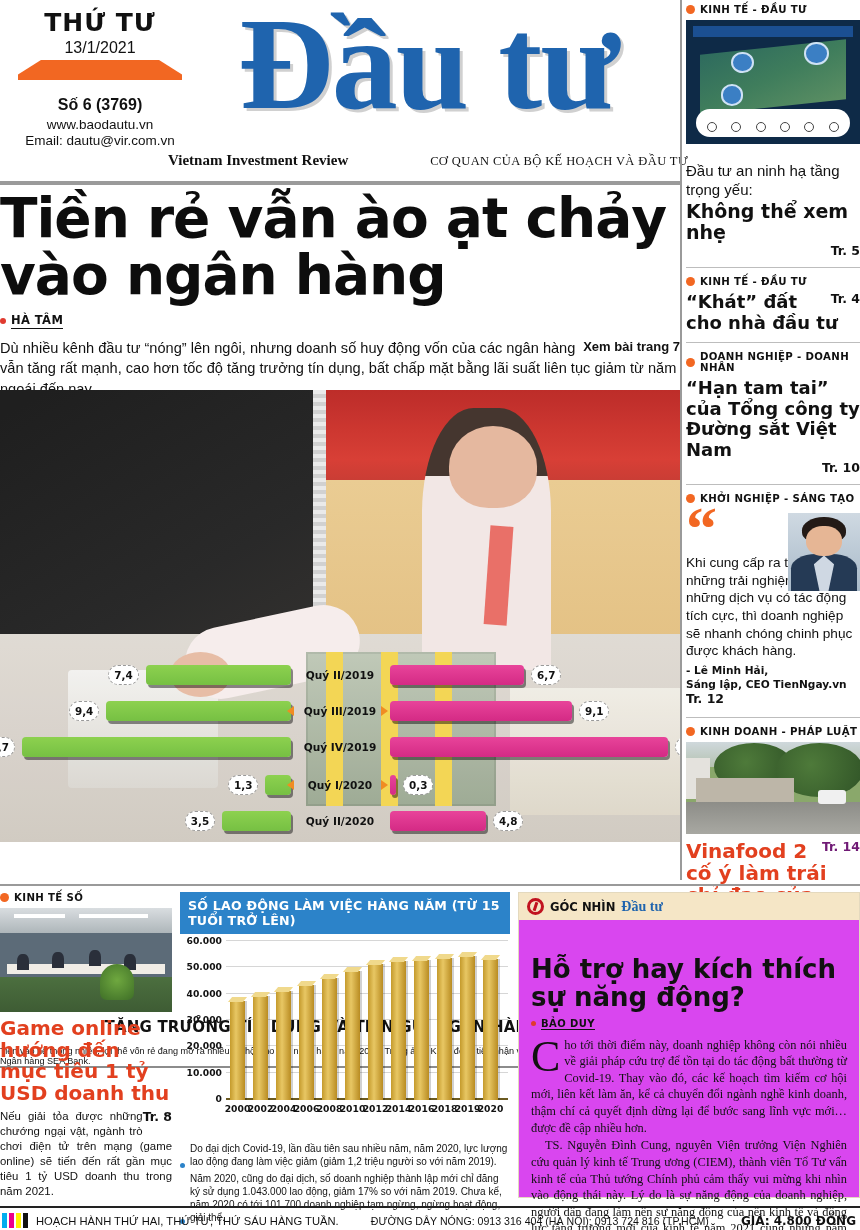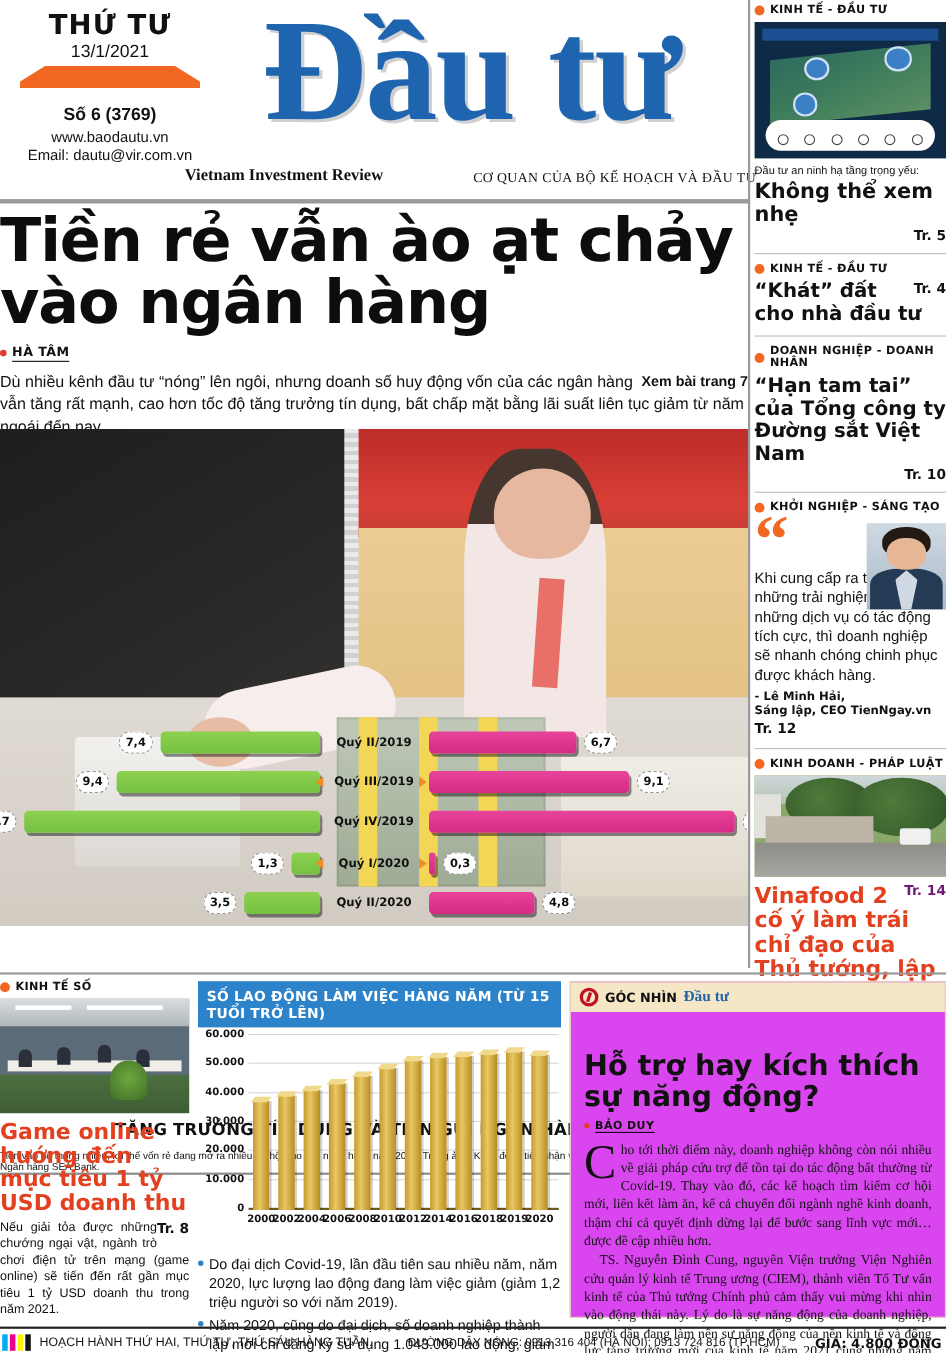--- a/index.html
+++ b/index.html
@@ -124,21 +124,21 @@
   .sb-img { width:100%; height:124px; background:#0e2a47; position:relative; overflow:hidden; }
   .sbi-bar { position:absolute; left:4%; top:5%; width:92%; height:9%; background:#1b4f91; }
   .sbi-plate { position:absolute; left:8%; top:22%; width:84%; height:48%;
                background:linear-gradient(160deg,#2e6b5e,#3f7d5c 50%,#5c8f63);
                transform:skewY(-6deg); }
   .sbi-c { position:absolute; border-radius:50%; background:#3b7fc4; border:2px solid #cfe2f5; }
   .sbi-strip { position:absolute; left:6%; bottom:6%; width:88%; height:22%;
                background:#fff; border-radius:30px; }
   .sbi-icon { position:absolute; bottom:10%; width:10px; height:10px; border-radius:50%;
               border:1.4px solid #444; }
-  .sb-lead { font-size:10px; line-height:1.26; margin-top:6px; }
+  .sb-lead { font-size:15px; line-height:1.26; margin-top:18px; }
   .sb-head { font-family:"DejaVu Sans", sans-serif; font-weight:bold; font-size:19px;
              line-height:1.12; margin-top:1px; }
   .sb-head-sm { font-family:"DejaVu Sans", sans-serif; font-weight:bold; font-size:18px;
                 line-height:1.14; }
   .pg { font-family:"DejaVu Sans", sans-serif; font-weight:bold; font-size:12.5px;
         text-align:right; }
   .pg-inline { float:right; font-family:"DejaVu Sans", sans-serif; font-weight:bold; font-size:12.5px; }
   .sb-sep { height:1px; background:#bdbdbd; margin:9px 0 8px; }
 
   .quote-block { position:relative; margin-top:4px; }
@@ -203,21 +203,21 @@
   .c2-plot { position:absolute; left:46px; top:0; right:2px; height:160px; }
   .c2-grid { position:absolute; left:0; width:100%; height:1px; background:#d6d6d6; }
   .c2-bar { position:absolute; bottom:0; width:15px;
             background:linear-gradient(90deg,#c49a2c,#e8c764 40%,#b98c22);
             box-shadow:2px 0 0 rgba(0,0,0,.18); }
   .c2-bar::before { content:""; position:absolute; left:0; top:-4px; width:100%; height:5px;
             background:#f0d98c; transform:skewX(-40deg); }
   .c2-xl { position:absolute; top:163px; transform:translateX(-50%);
            font-family:"DejaVu Sans", sans-serif; font-weight:bold; font-size:9.2px; }
   .b2-note { margin-top:20px; }
-  .b2-li { display:flex; gap:5px; font-size:13px; line-height:1.3; margin-bottom:4px; }
+  .b2-li { display:flex; gap:5px; font-size:10px; line-height:1.3; margin-bottom:4px;align-items:flex-end; }
   .b2-li .bd { width:5px; height:5px; border-radius:50%; background:#2c83c9; flex:none; margin-top:4px; }
 
   .bcol3 { position:absolute; left:518px; top:0; width:342px; height:306px;
            background:#d946ef; border:1px solid #e4d9be; }
   .gn-bar { background:#f5e6c6; padding:5px 8px; display:flex; align-items:center; gap:6px; }
   .gn-logo { width:17px; height:17px; border-radius:50%; border:3px solid #c1121f;
              position:relative; flex:none; }
   .gn-logo::after { content:""; position:absolute; left:4px; top:1px; width:3px; height:9px;
              background:#c1121f; transform:rotate(18deg); }
   .gn-t1 { font-family:"DejaVu Sans", sans-serif; font-weight:bold; font-size:11.6px; }

